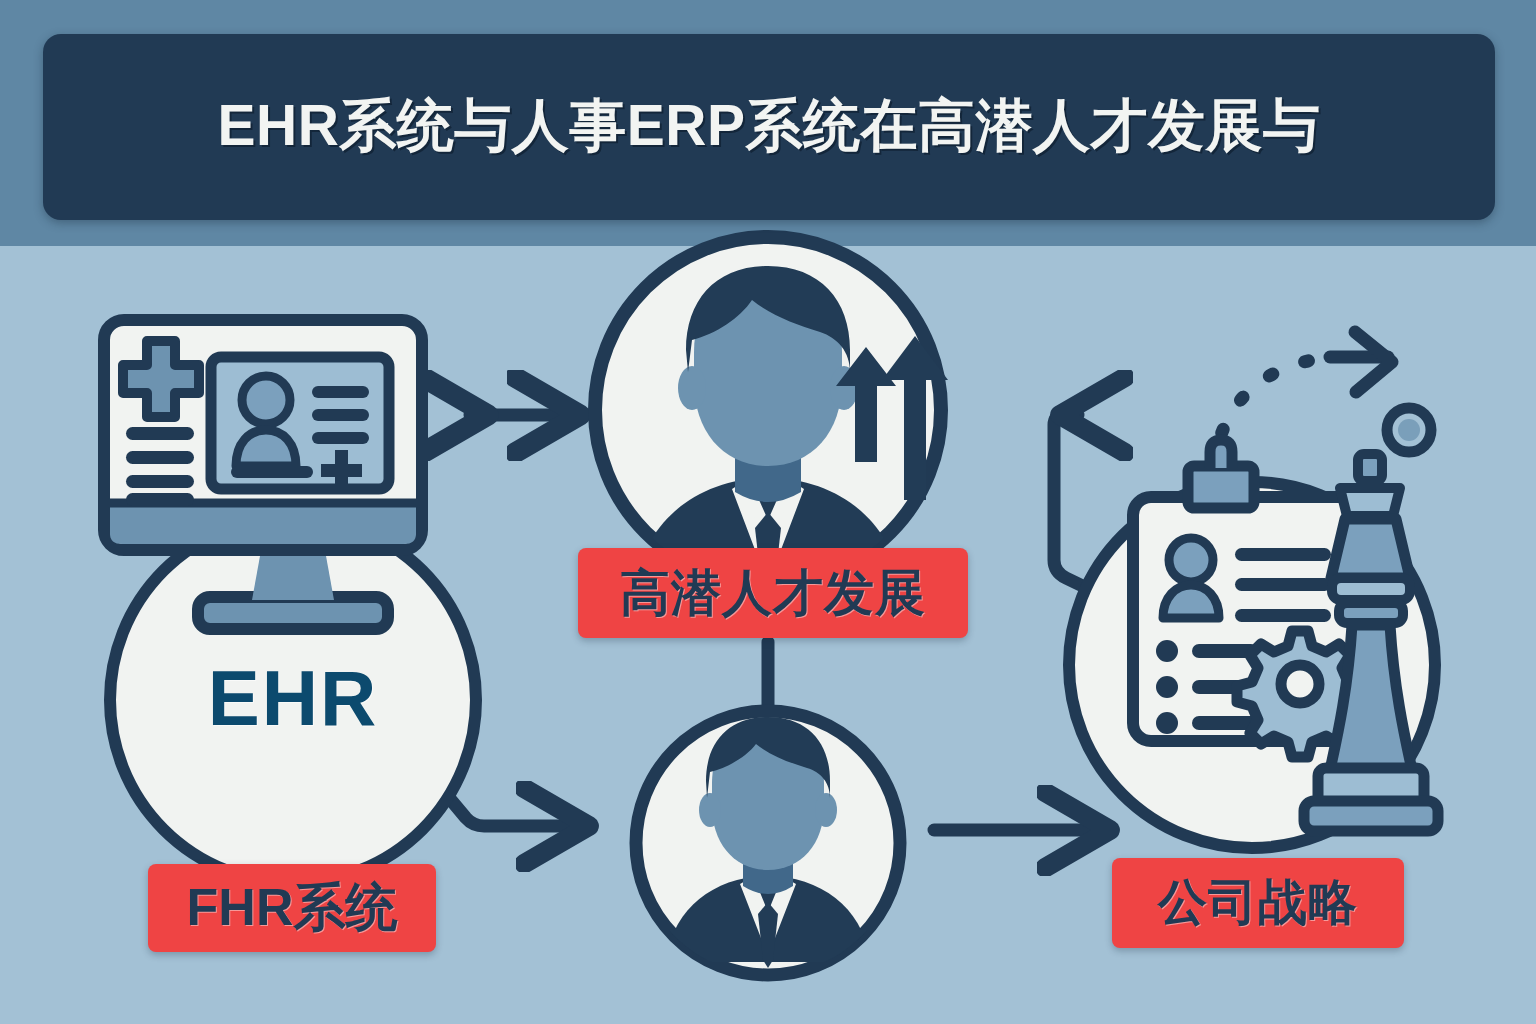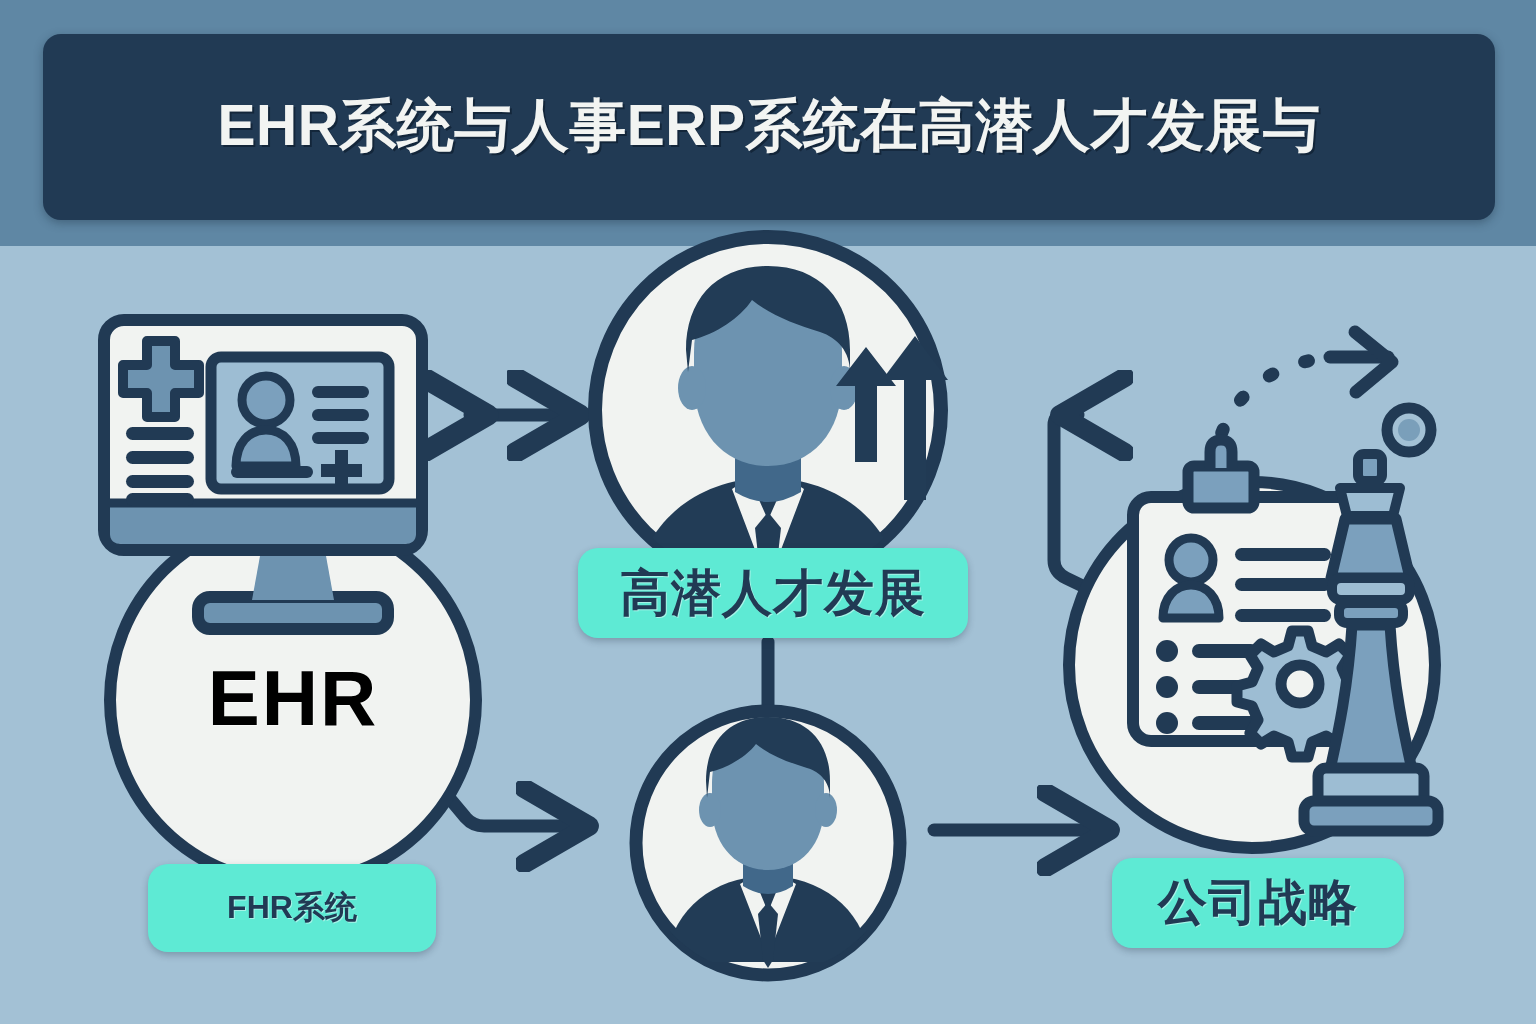--- a/index.html
+++ b/index.html
@@ -20,35 +20,35 @@
   }
   .title-line{
     color:#f2f4f2;font-weight:700;letter-spacing:.5px;
     font-size:57px;line-height:72px;white-space:nowrap;
     text-shadow:2px 2px 0 rgba(10,22,36,.55);
   }
   .title-line.l2{letter-spacing:2px;}
 
   
   .badge{
-    position:absolute;background:#5eead4;border-radius:20px;
+    position:absolute;background:#ef4444;border-radius:8px;
     display:flex;align-items:center;justify-content:center;
     color:#213a54;font-weight:700;white-space:nowrap;
     box-shadow:0 3px 7px rgba(22,40,58,.28);
     text-shadow:1px 1px 0 rgba(255,255,255,.45);
   }
-  #badge-ehr{left:148px;top:864px;width:288px;height:88px;font-size:32px;}
+  #badge-ehr{left:148px;top:864px;width:288px;height:88px;font-size:52px;}
   #badge-talent{left:578px;top:548px;width:390px;height:90px;font-size:50px;letter-spacing:1px;}
   #badge-strategy{left:1112px;top:858px;width:292px;height:90px;font-size:49px;letter-spacing:1px;}
 
   
   #ehr-word{
     position:absolute;left:193px;top:650px;width:200px;height:96px;
     display:flex;align-items:center;justify-content:center;
-    color:#000000;font-weight:700;font-size:78px;letter-spacing:2px;
+    color:#0c4a6e;font-weight:700;font-size:78px;letter-spacing:2px;
     text-shadow:1px 1px 0 rgba(255,255,255,.6);
   }
 </style>
 </head>
 <body>
 
 <div id="stage">
 
   <svg id="art" viewBox="0 0 1536 1024" xmlns="http://www.w3.org/2000/svg">
     <defs>

